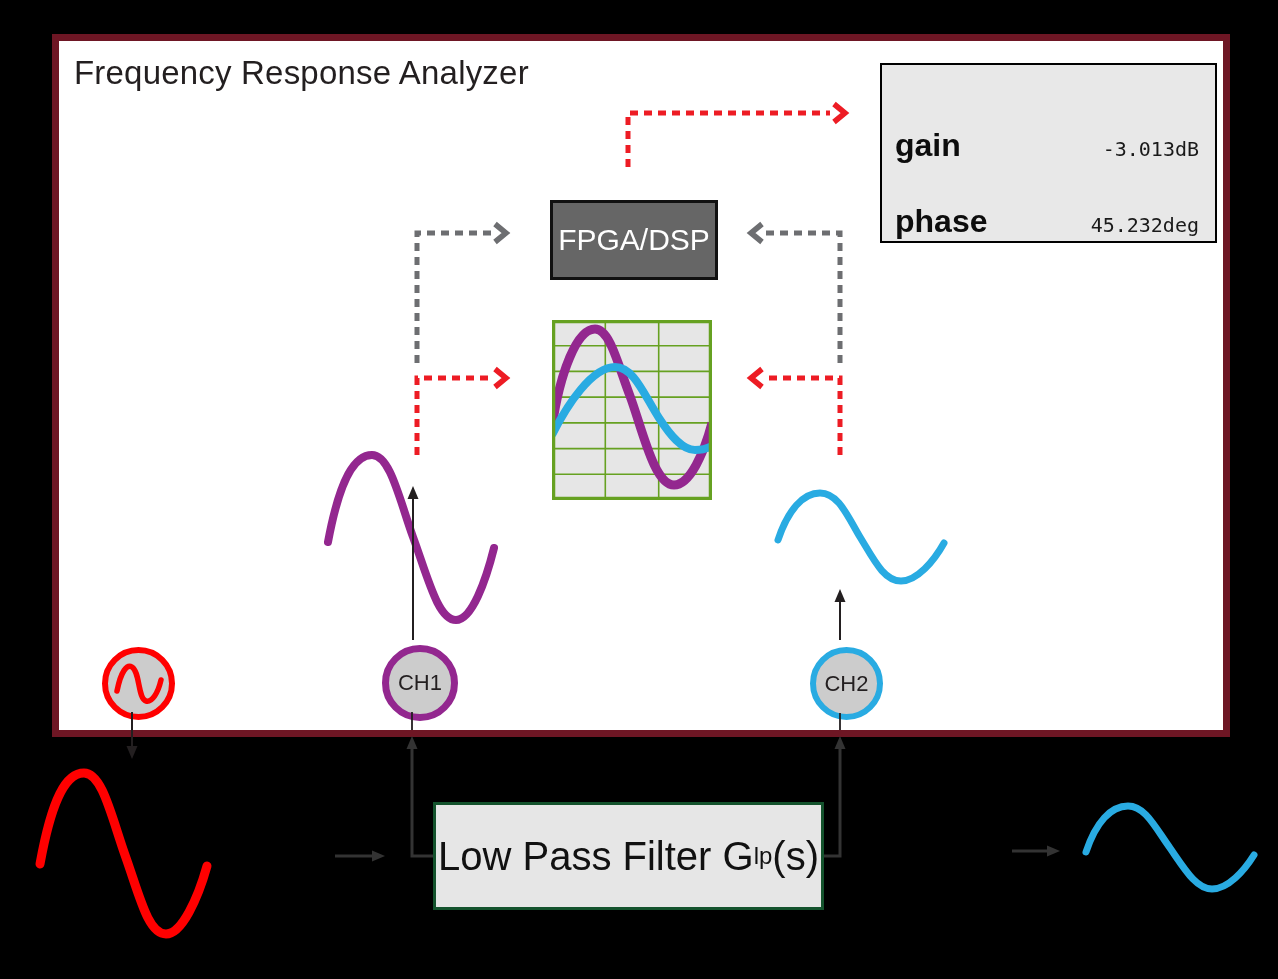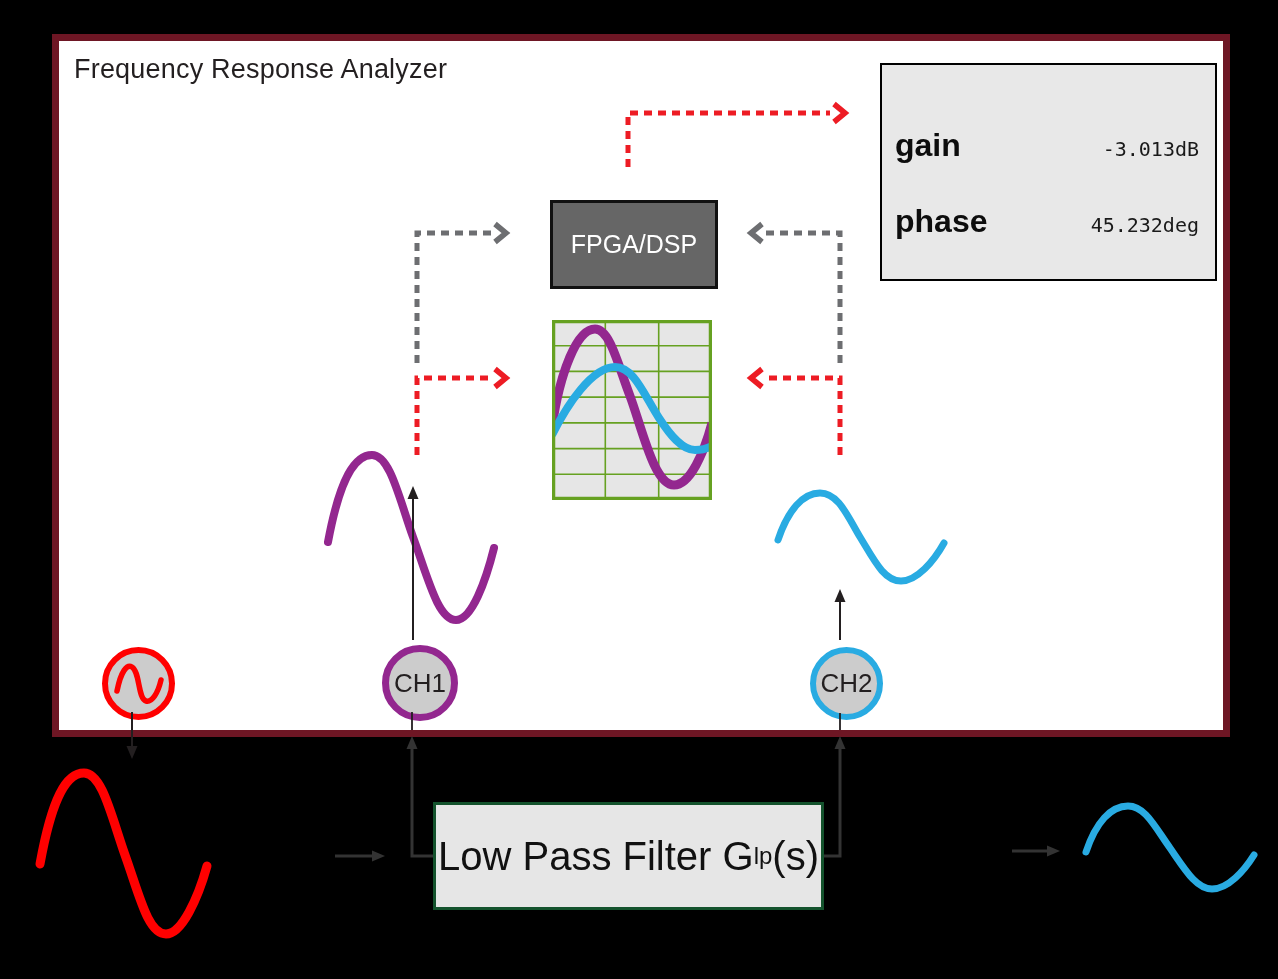--- a/index.html
+++ b/index.html
@@ -6,53 +6,53 @@
   .canvas{
     position:relative;width:1278px;height:979px;background:#000;
     font-family:"Liberation Sans",sans-serif;overflow:hidden;
   }
   
   .analyzer{
     position:absolute;left:52px;top:34px;width:1178px;height:703px;
     box-sizing:border-box;background:#ffffff;border:7px solid #6e1624;
   }
   .panel-title{
-    position:absolute;left:15px;top:13px;font-size:27px;color:#231f20;
+    position:absolute;left:15px;top:13px;font-size:33px;color:#231f20;
     letter-spacing:0.2px;
   }
   
   .fpga{
-    position:absolute;left:491px;top:159px;width:168px;height:89px;
+    position:absolute;left:491px;top:159px;width:168px;height:80px;
     box-sizing:border-box;background:#666666;border:3px solid #111111;
-    color:#ffffff;font-size:25px;text-align:center;display:flex;
+    color:#ffffff;font-size:30px;text-align:center;display:flex;
     flex-direction:column;justify-content:center;line-height:1.25;
   }
   
   .scope{
     position:absolute;left:493px;top:279px;width:160px;height:180px;
   }
   
   .readout{
-    position:absolute;left:821px;top:22px;width:337px;height:218px;
+    position:absolute;left:821px;top:22px;width:337px;height:180px;
     box-sizing:border-box;background:#e8e8e8;border:2px solid #000000;
   }
   .readout .row{
     position:absolute;left:0;width:100%;box-sizing:border-box;
     padding:0 16px 0 13px;display:flex;justify-content:space-between;
     align-items:baseline;
   }
   .readout .row.gain{top:62px;}
   .readout .row.phase{top:138px;}
   .readout .lbl{font-weight:bold;font-size:32px;color:#0d0d0d;}
   .readout .val{font-family:"DejaVu Sans Mono",monospace;font-size:20px;color:#1a1a1a;}
   
   .node{
     position:absolute;box-sizing:border-box;border-radius:50%;
     background:#cccccc;display:flex;align-items:center;justify-content:center;
-    font-size:26px;color:#231f20;
+    font-size:22px;color:#231f20;
   }
   .node.gen {left:43px; top:606px;width:73px;height:73px;border:6px solid #ff0000;}
   .node.ch1 {left:323px;top:604px;width:76px;height:76px;border:7px solid #93278f;}
   .node.ch2 {left:751px;top:606px;width:73px;height:73px;border:6px solid #29abe2;align-items:center;}
   
   .filter{
     position:absolute;left:433px;top:802px;width:391px;height:108px;
     box-sizing:border-box;background:#e6e6e6;border:3px solid #14532d;
     display:flex;align-items:center;justify-content:center;
     font-size:40px;color:#111111;

